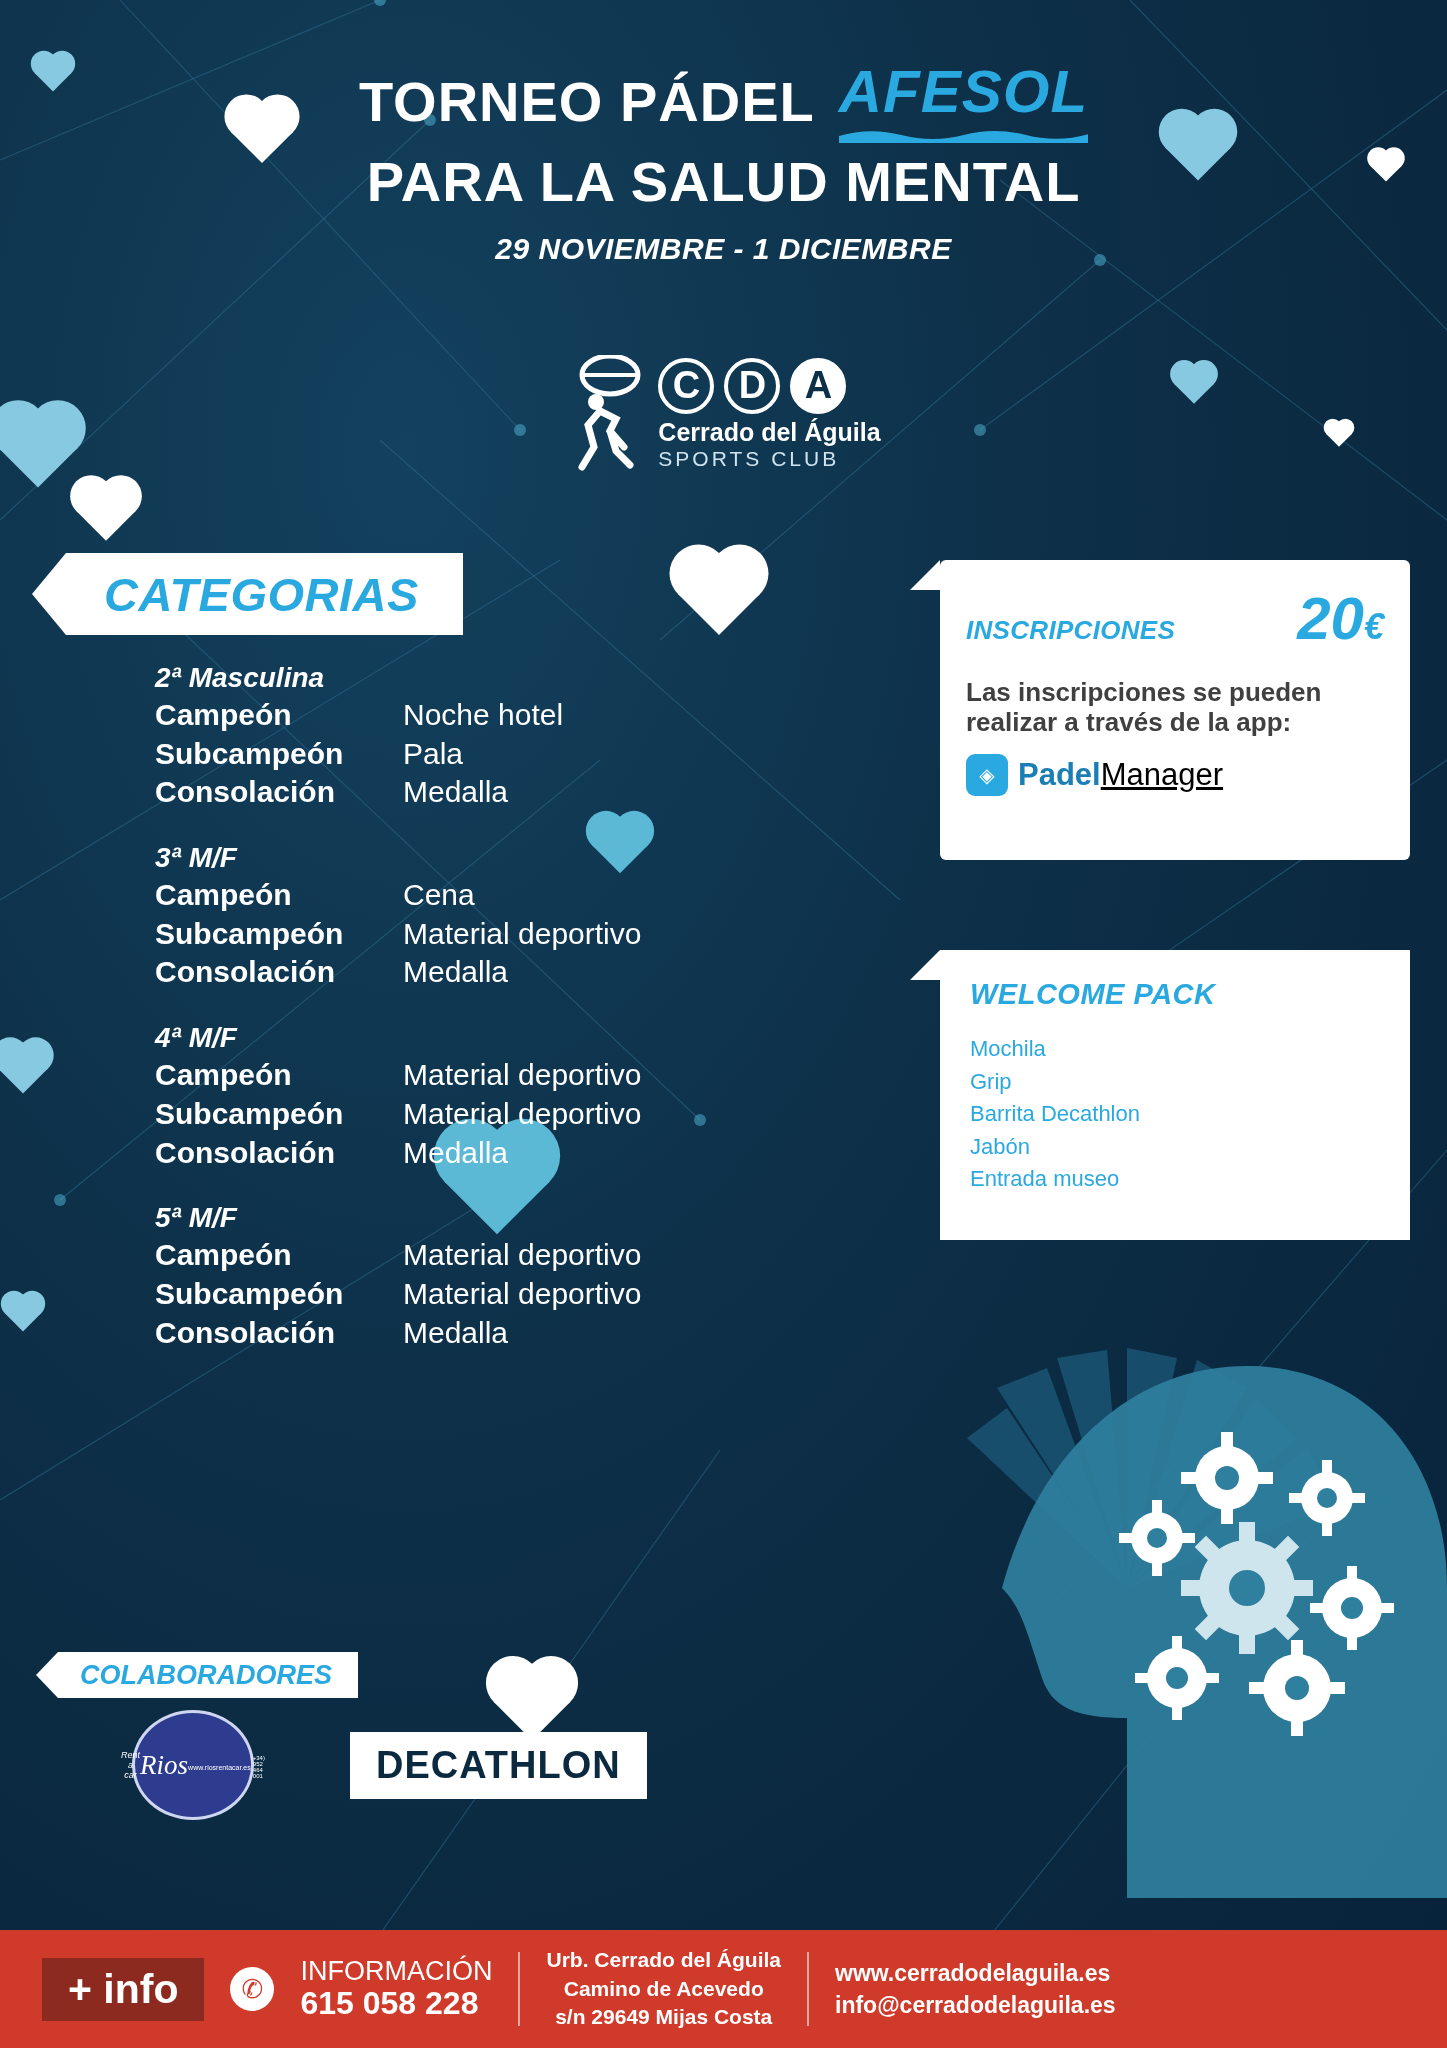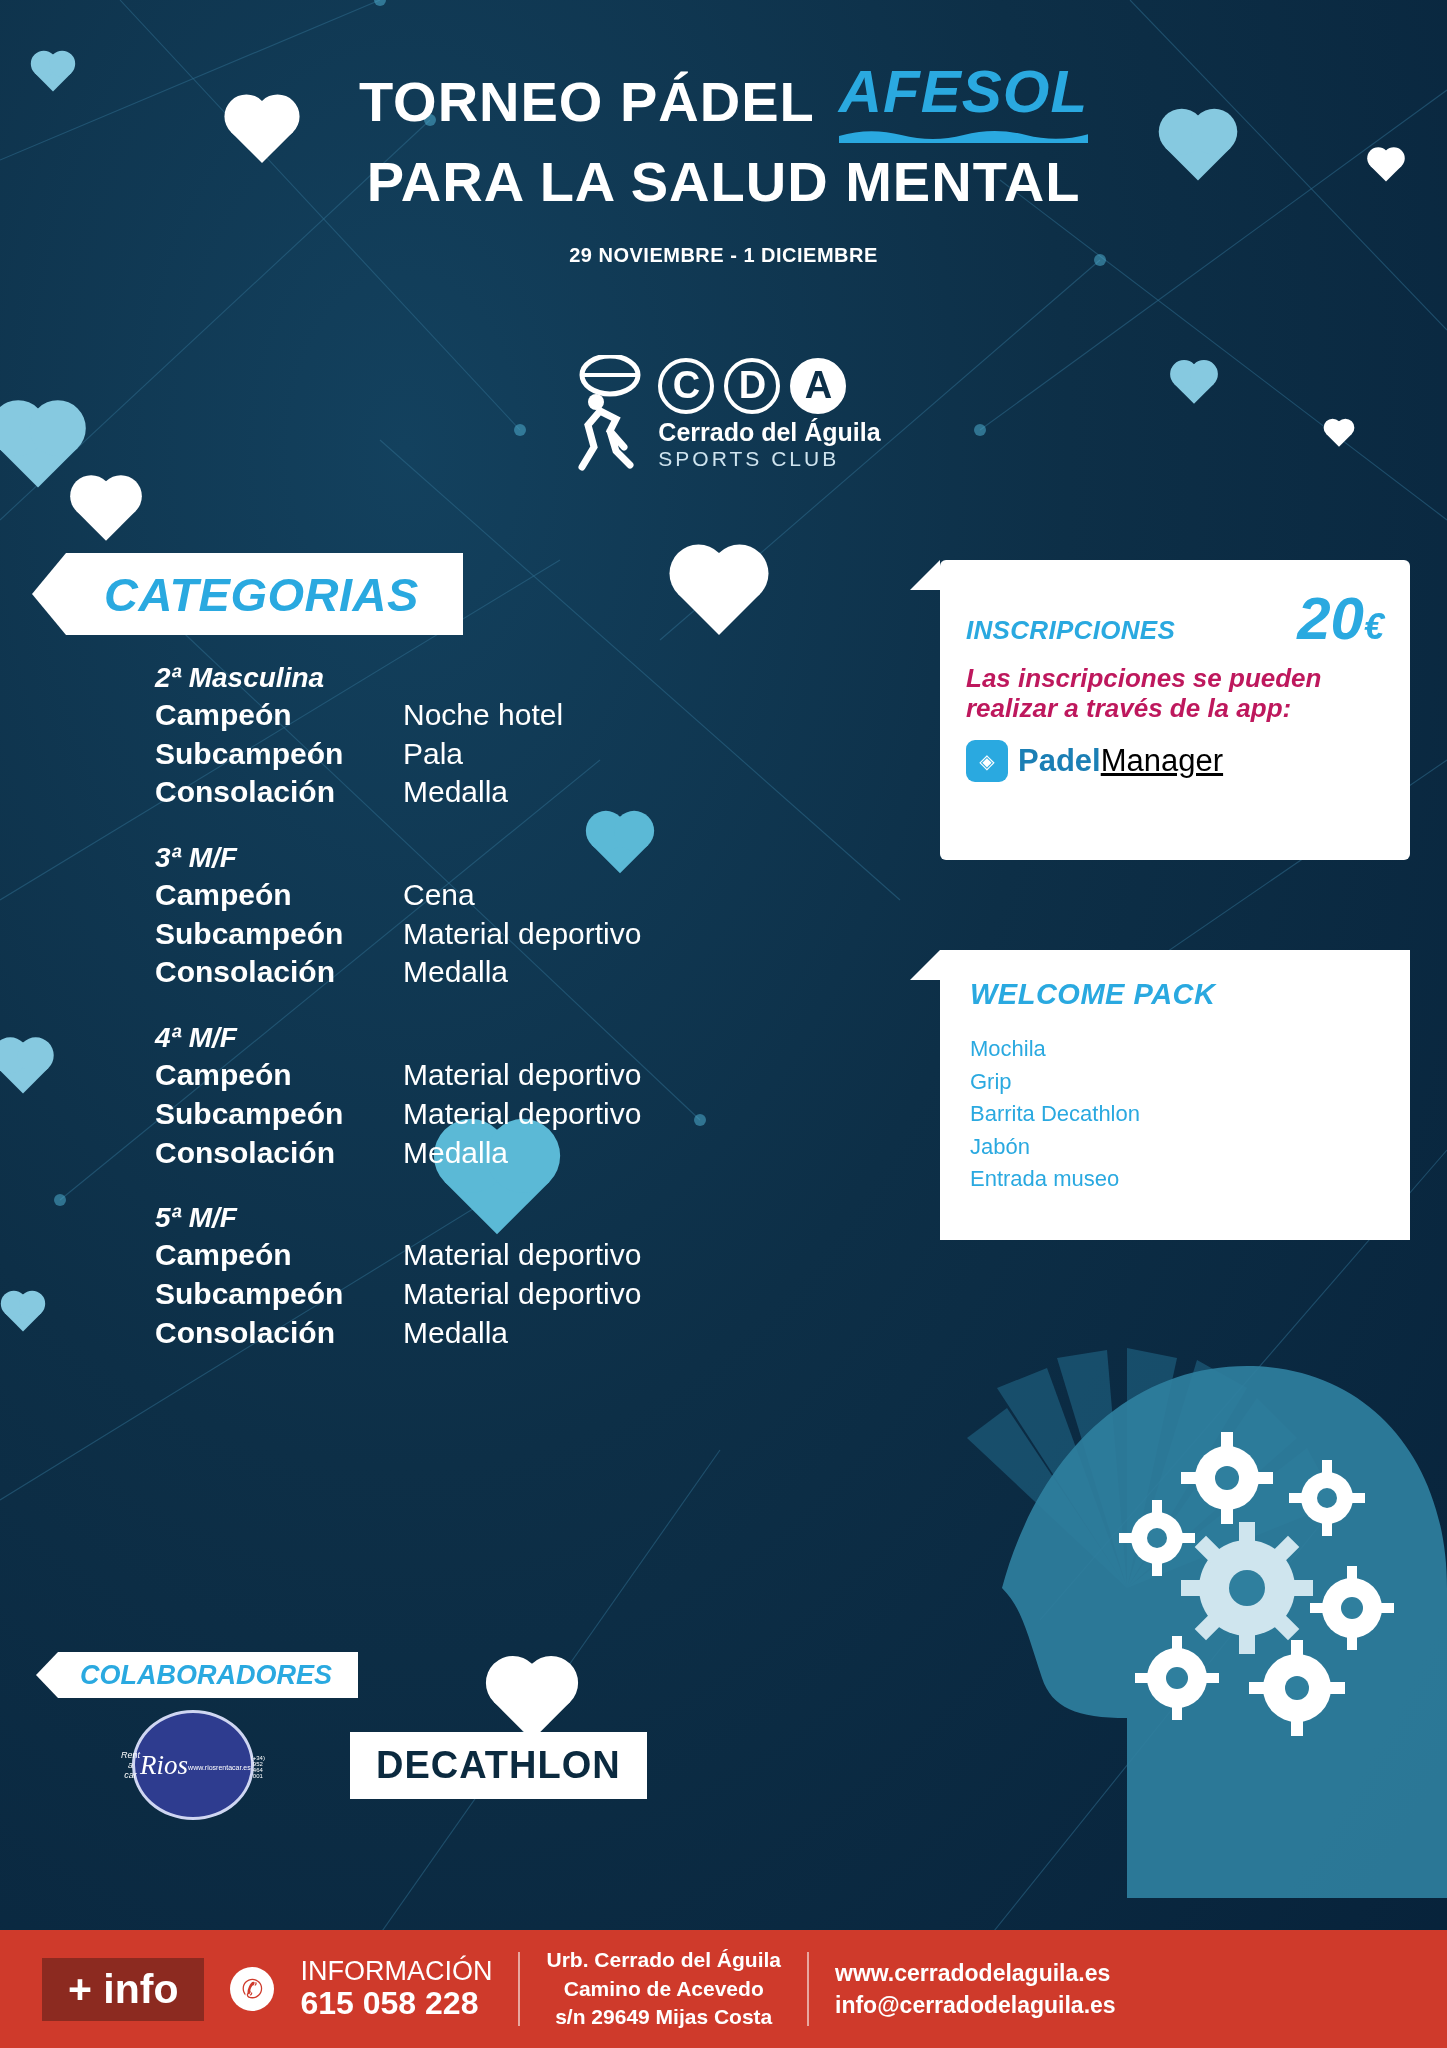--- a/index.html
+++ b/index.html
@@ -47,21 +47,21 @@
     color: #2aa9e0; font-size: 60px; font-weight: bold; font-style: italic;
     letter-spacing: 1px; line-height: .95;
   }
   .afesol-wave {
     display: block; width: 100%; height: 16px; margin-top: 2px;
   }
   .title-line2 {
     font-size: 56px; font-weight: bold; color: #fff; margin-top: 6px; letter-spacing: 1px;
   }
   .dates {
-    margin-top: 30px; font-size: 20px; font-weight: bold; 
+    margin-top: 18px; font-size: 30px; font-weight: bold; font-style: italic;
     color: #fff; letter-spacing: .5px;
   }
 
   
   .cda { position: absolute; top: 355px; left: 0; width: 100%; display: flex; justify-content: center; }
   .cda-inner { display: flex; align-items: center; gap: 6px; }
   .cda-letters { display: flex; flex-direction: column; }
   .cda-row { display: flex; align-items: center; gap: 10px; }
   .cda-letter {
     width: 56px; height: 56px; border: 4px solid #fff; border-radius: 50%;
@@ -105,21 +105,21 @@
     content: ""; position: absolute; left: -30px; top: 0;
     border-right: 30px solid #fff;
     border-top: 30px solid transparent;
     border-bottom: 0 solid transparent;
   }
   .card.insc { left: 940px; top: 560px; width: 470px; height: 300px; padding: 24px 26px; border-radius: 6px; }
   .insc-top { display: flex; align-items: baseline; justify-content: space-between; }
   .insc-label { color: #2aa9e0; font-size: 26px; font-weight: bold; font-style: italic; letter-spacing: .3px; }
   .insc-price { color: #2aa9e0; font-size: 60px; font-weight: bold; font-style: italic; }
   .insc-price .eur { font-size: 36px; }
-  .insc-text { margin-top: 10px; color: #be185d; font-size: 26px; font-weight: bold; font-style: italic; line-height: 1.17; }
+  .insc-text { margin-top: 24px; color: #404040; font-size: 26px; font-weight: bold; line-height: 1.17; }
   .pm { margin-top: 16px; display: flex; align-items: center; gap: 10px; }
   .pm-badge {
     width: 42px; height: 42px; border-radius: 9px; background: #2aa9e0;
     display: flex; align-items: center; justify-content: center;
   }
   .pm-badge span { color: #fff; font-size: 20px; }
   .pm-text { font-size: 31px; }
   .pm-text b { color: #1b7fb5; margin-top: 20px; }
   .pm-text i { color: #000000; font-style: normal; text-decoration: underline; }
 

